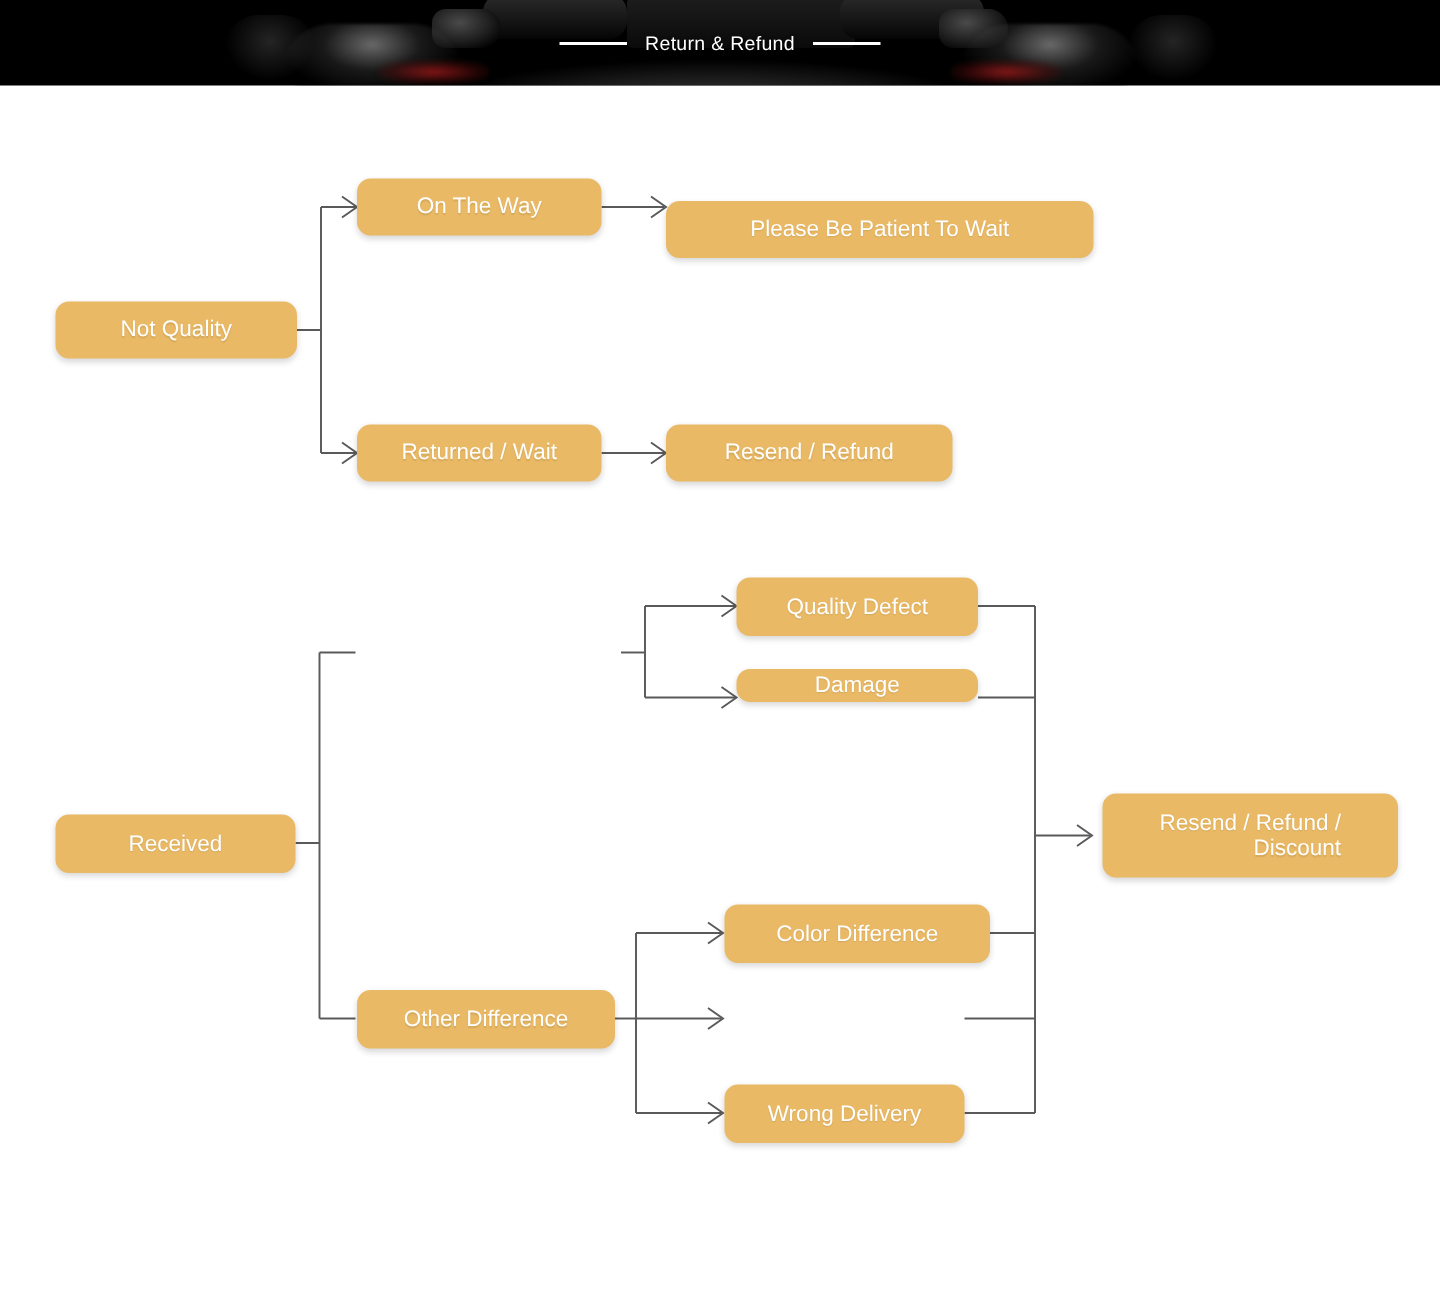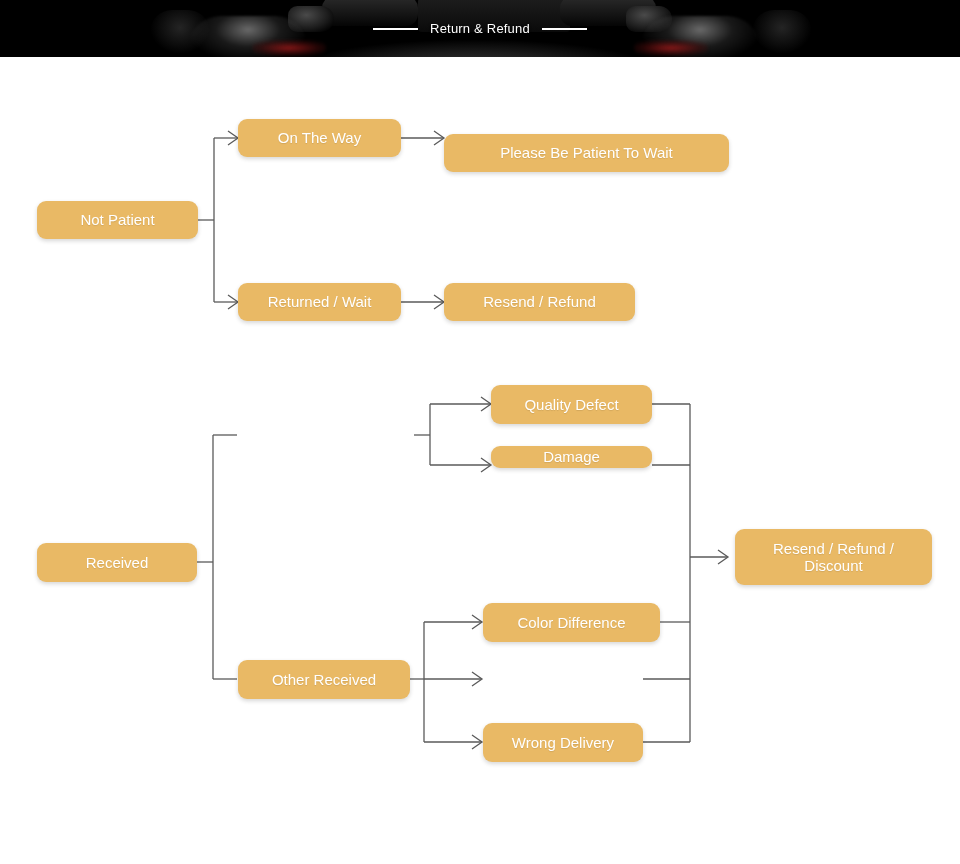--- a/index.html
+++ b/index.html
@@ -216,21 +216,21 @@
       <path d="M660,565 L690,565"></path>
       <path d="M643,622 L690,622"></path>
       <path d="M643,685 L690,685"></path>
       <path d="M690,347 L690,685"></path>
       <path d="M690,500 L727,500"></path>
       <path d="M718,493 L728,500 L718,507"></path>
     </g>
   </svg>
 
   <div class="node" style="left:37px; top:144px; width:161px; height:38px;">
-    <span>Not Patient</span>
+    <span>Not Quality</span>
   </div>
 
   <div class="node" style="left:238px; top:62px; width:163px; height:38px;">
     <span>On The Way</span>
   </div>
 
   <div class="node" style="left:444px; top:62px; width:285px; height:38px;margin-top:15px;">
     <span>Please Be Patient To Wait</span>
   </div>
 
@@ -249,30 +249,30 @@
 
   <div class="node" style="left:491px; top:328px; width:161px; height:39px;">
     <span>Quality Defect</span>
   </div>
 
   <div class="node" style="left:491px; top:389px; width:161px; height:22px;">
     <span>Damage</span>
   </div>
 
   <div class="node" style="left:238px; top:603px; width:172px; height:39px;">
-    <span>Other Received</span>
+    <span>Other Difference</span>
   </div>
 
   <div class="node" style="left:483px; top:546px; width:177px; height:39px;">
     <span>Color Difference</span>
   </div>
 
 
   <div class="node" style="left:483px; top:666px; width:160px; height:39px;">
     <span>Wrong Delivery</span>
   </div>
 
-  <div class="node" style="left:735px; top:472px; width:197px; height:56px;">
+  <div class="node" style="left:735px; top:472px; width:197px; height:56px;text-align:right;">
     <span>Resend / Refund /
 Discount</span>
   </div>
 
 </div>
 
 </body></html>

